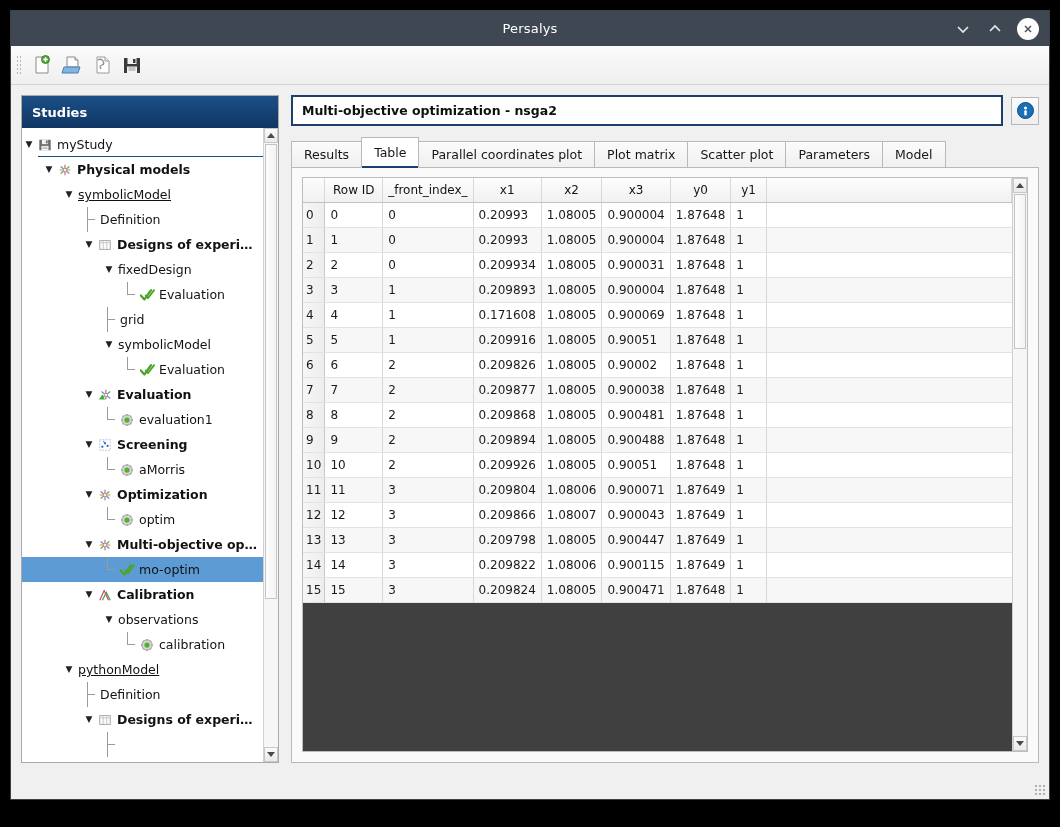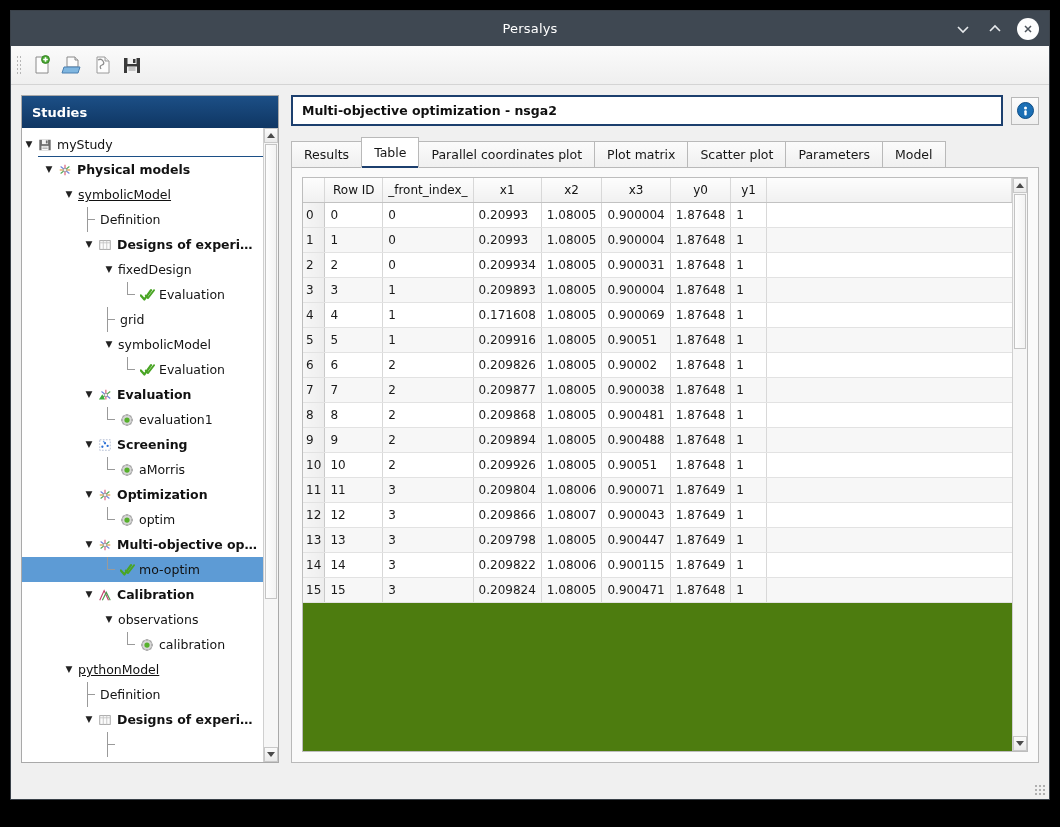--- a/index.html
+++ b/index.html
@@ -353,21 +353,21 @@
     cursor: pointer;
     font-size: 12.5px;
     border-radius: 2px;
   }
 
   
   .table-area {
     flex: 1 1 auto;
     min-height: 0;
     border: 1px solid #bdbdbd;
-    background: #4d7c0f;
+    background: #404040;
     box-sizing: border-box;
     display: flex;
     overflow: hidden;
     position: relative;
   }
   .table-scroll {
     flex: 1 1 auto;
     overflow: hidden;
     min-width: 0;
   }

